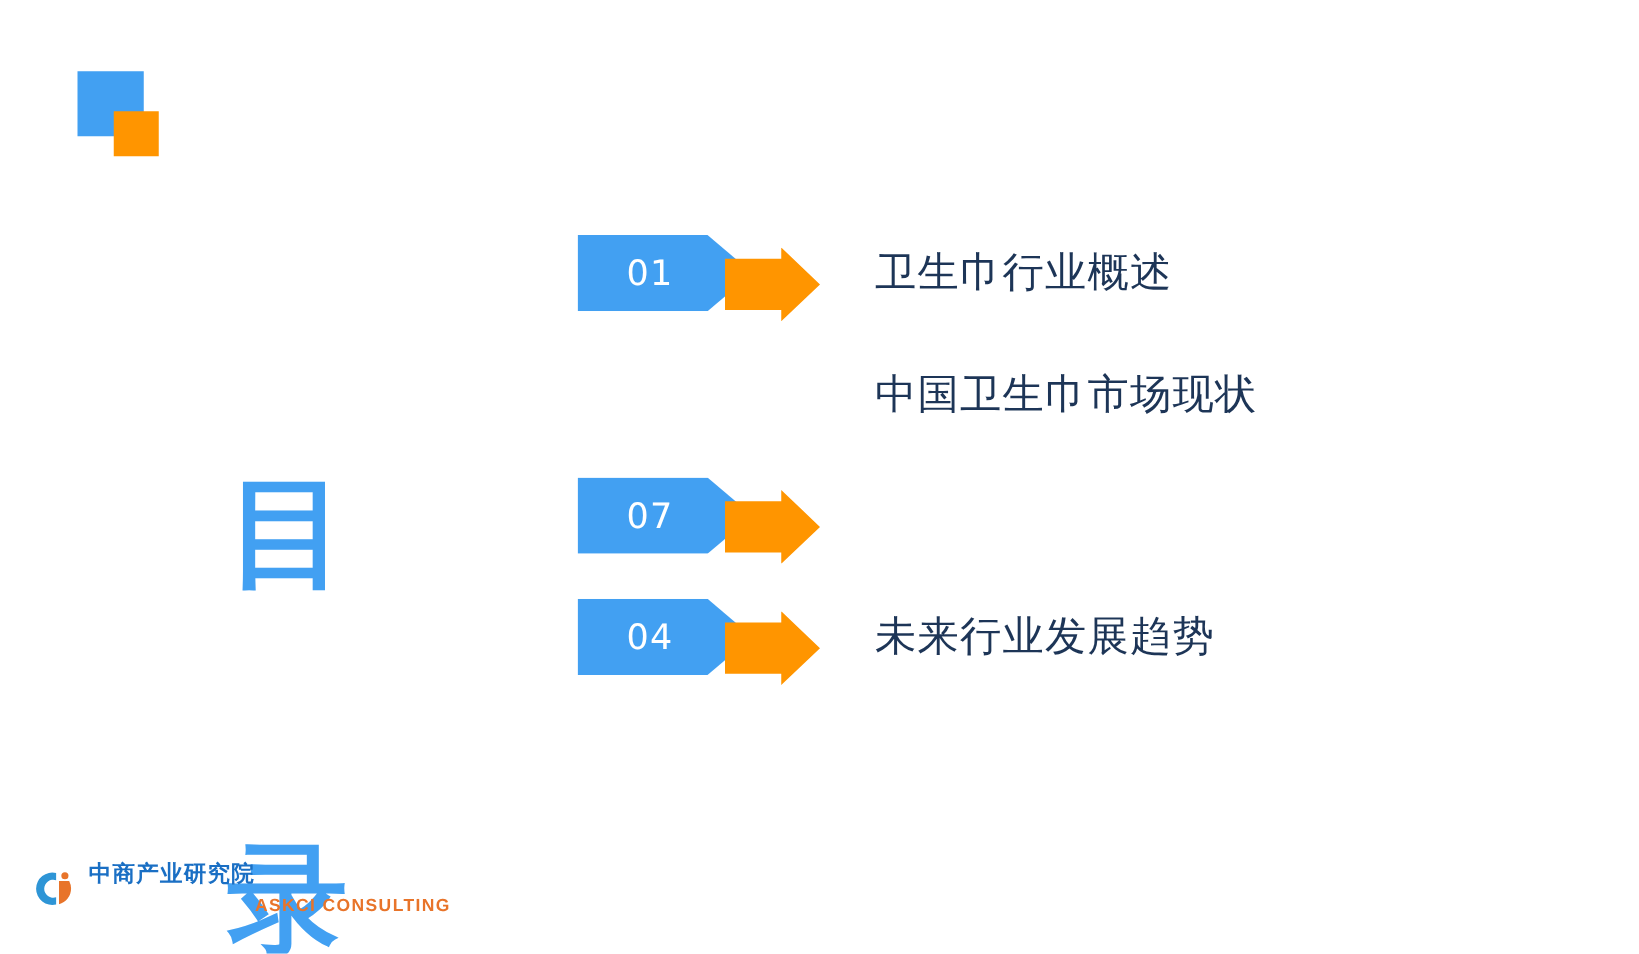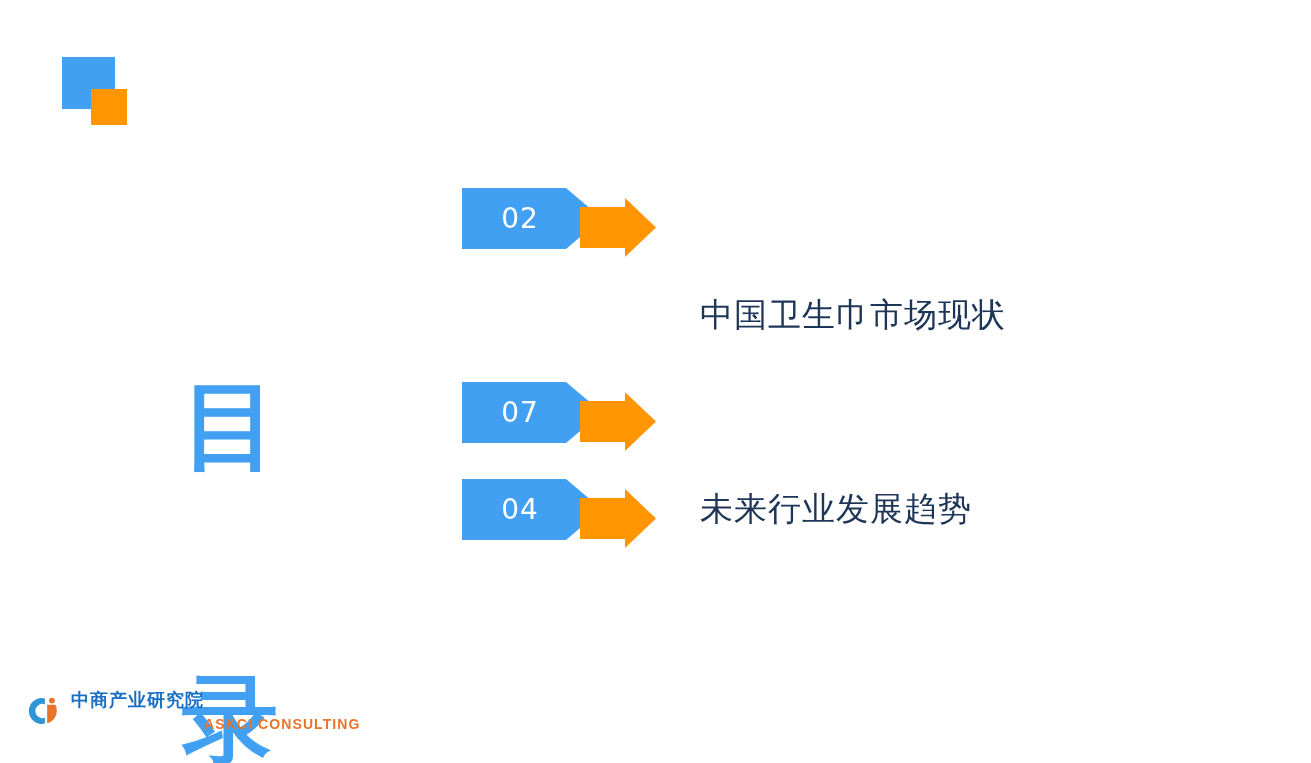--- a/index.html
+++ b/index.html
@@ -177,23 +177,24 @@
   <div class="big-title">
     <span class="line">目</span>
     <span class="line">录</span>
   </div>
 
   <div class="items">
 
     <div class="item">
       <div class="arrow-wrap">
         <div class="arrow-blue"></div>
-        <div class="num">02</div>
+        <div class="num">01</div>
         <div class="arrow-orange"></div>
       </div>
+      <div class="item-label">卫生巾行业概述</div>
     </div>
 
     <div class="item">
       <div class="item-label">中国卫生巾市场现状</div>
     </div>
 
     <div class="item">
       <div class="arrow-wrap">
         <div class="arrow-blue"></div>
         <div class="num">07</div>

